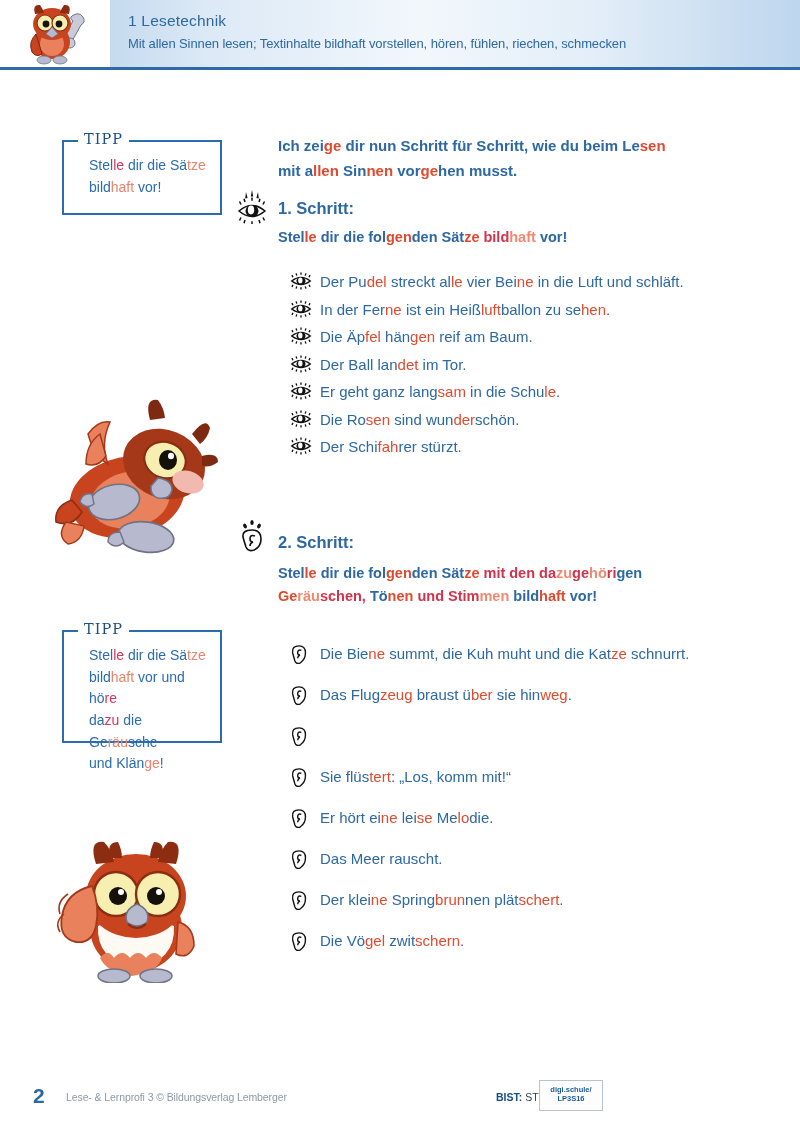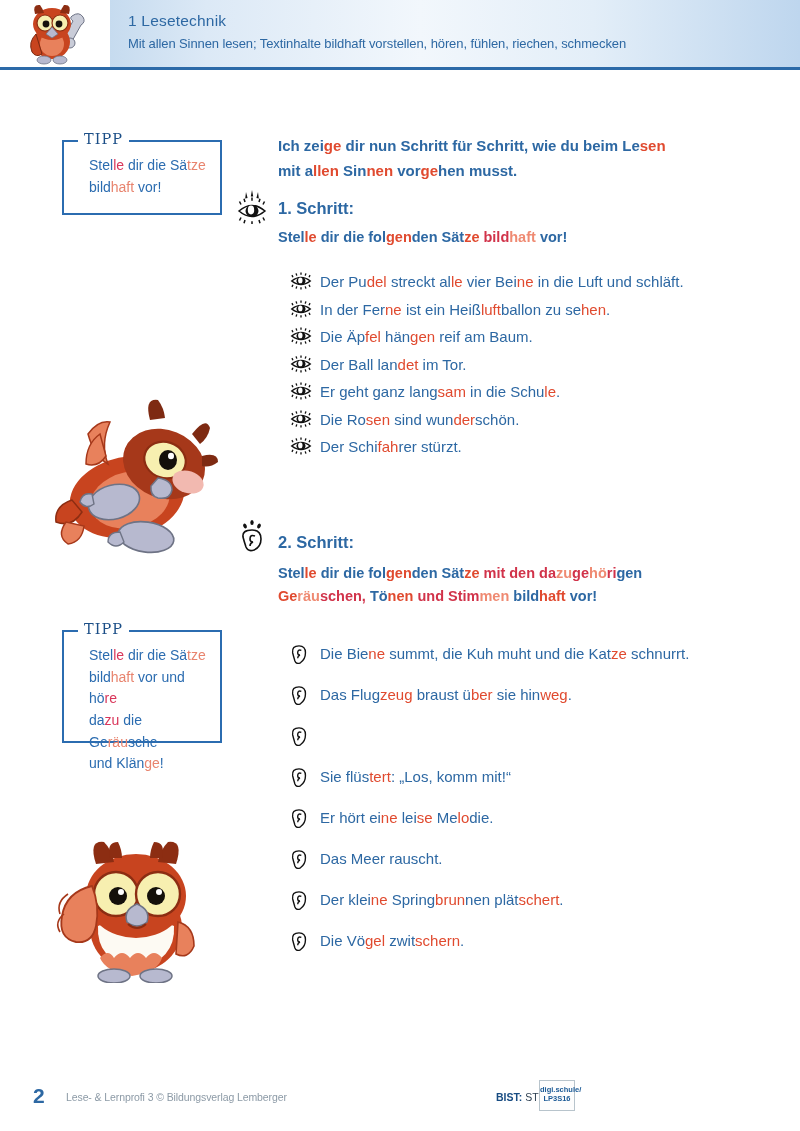--- a/index.html
+++ b/index.html
@@ -162,21 +162,21 @@
     font-size: 10.5px; color: #8c9aa6;
     letter-spacing: -0.1px;
   }
   .bist {
     position: absolute; left: 448px; top: 13px;
     font-size: 10.5px; color: #2b3d4f;
   }
   .bist b { color: #184c82; padding-left: 48px; }
   .digi {
     position: absolute; left: 539px; top: 2px;
-    width: 36px; height: 31px;
+    width: 64px; height: 31px;
     border: 1px solid #b8c4cc;
     background: #fdfdfd;
     text-align: center;
     padding-top: 4px;
     font-size: 7.5px;
     line-height: 1.25;
     color: #1b5a96;
     font-weight: bold;
   }
 

